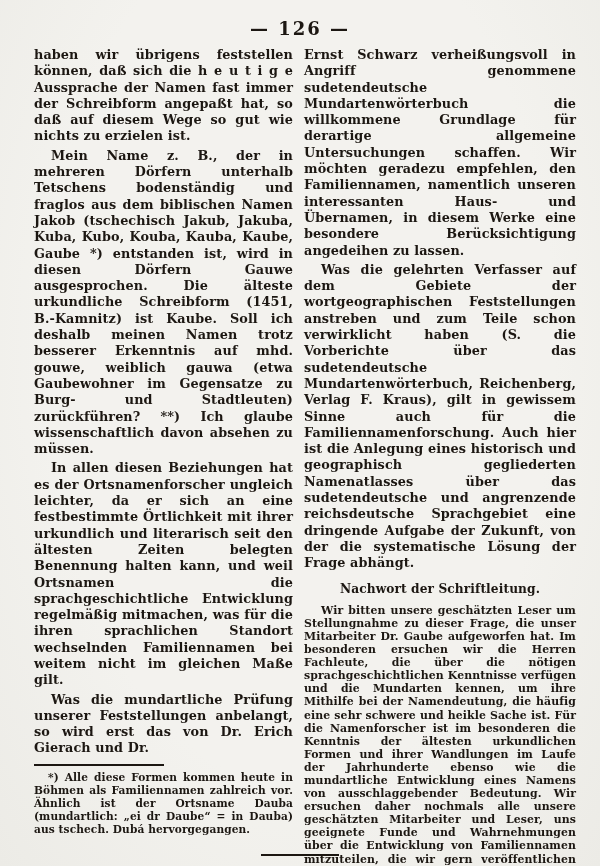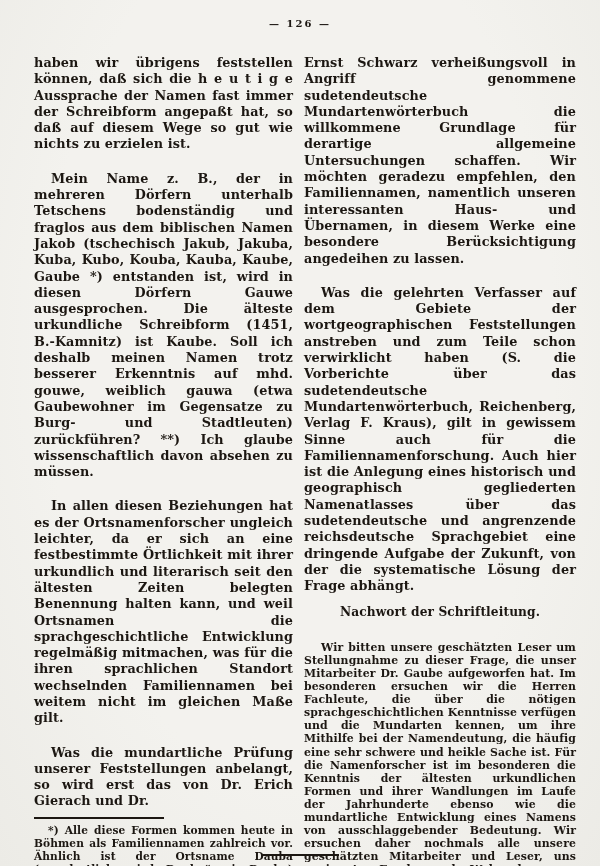--- a/index.html
+++ b/index.html
@@ -13,57 +13,57 @@
     width: 600px; height: 866px;
     background: #f1f0ec;
     background-image: radial-gradient(ellipse at 50% 40%, #f3f2ee 60%, #ecebe6 100%);
     color: #1c1712;
     overflow: hidden;
     box-sizing: border-box;
   }
   .pagenum {
     text-align: center;
     padding-top: 18px;
-    font-size: 10px;
+    font-size: 18px;
     font-weight: bold;
     letter-spacing: 2px;
   }
   .columns {
     display: flex;
     gap: 11px;
     padding: 8px 24px 0 34px;
     box-sizing: border-box;
   }
   .col {
     text-align: justify;
     font-weight: 700;
     font-size: 12.8px;
     line-height: 16.3px;
     letter-spacing: 0.1px;
   }
   .col-left  { width: 259px; flex: 0 0 259px; }
   .col-right { width: 272px; flex: 0 0 272px; }
-  .col p { margin: 18px 0 3px 0; text-indent: 17px; }
+  .col p { margin: 0 0 3px 0; text-indent: 17px; }
   .col p.noindent { text-indent: 0; }
   .fn-rule {
     width: 130px;
     border: 0;
     border-top: 2px solid #1c1712;
     margin: 7px 0 5px 0;
   }
   .footnotes {
     font-size: 10.6px;
     line-height: 13px;
   }
   .footnotes p { margin: 0; text-indent: 14px; }
   .section-heading {
     text-align: center;
     font-size: 12.2px;
     font-weight: bold;
-    margin: 9px 0 21px 0;
+    margin: 9px 0 7px 0;
     text-indent: 0 !important;
   }
   .section-body {
     font-size: 10.9px;
     line-height: 13.1px;
   }
   .end-rule {
     position: absolute;
     bottom: 10px;
     left: 50%;

